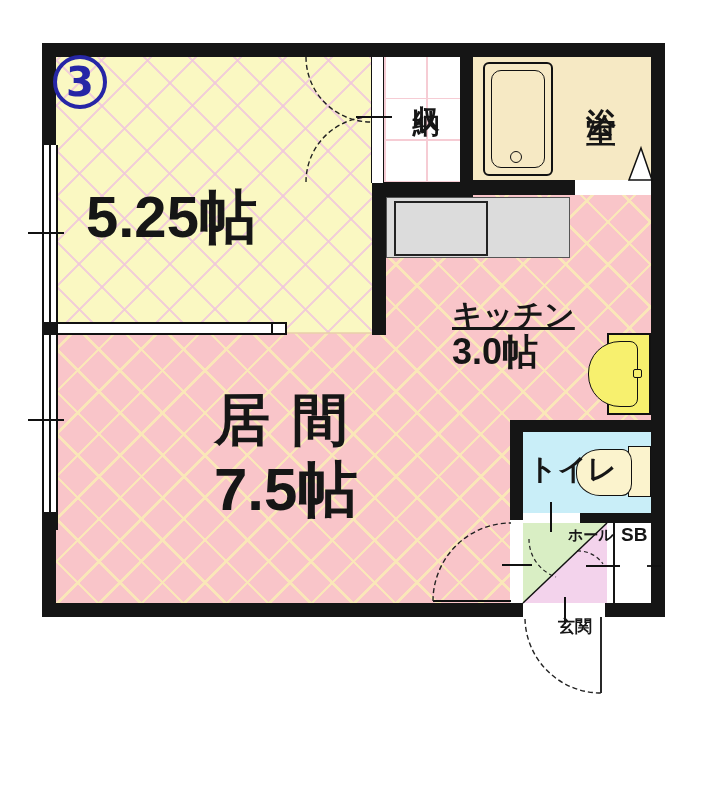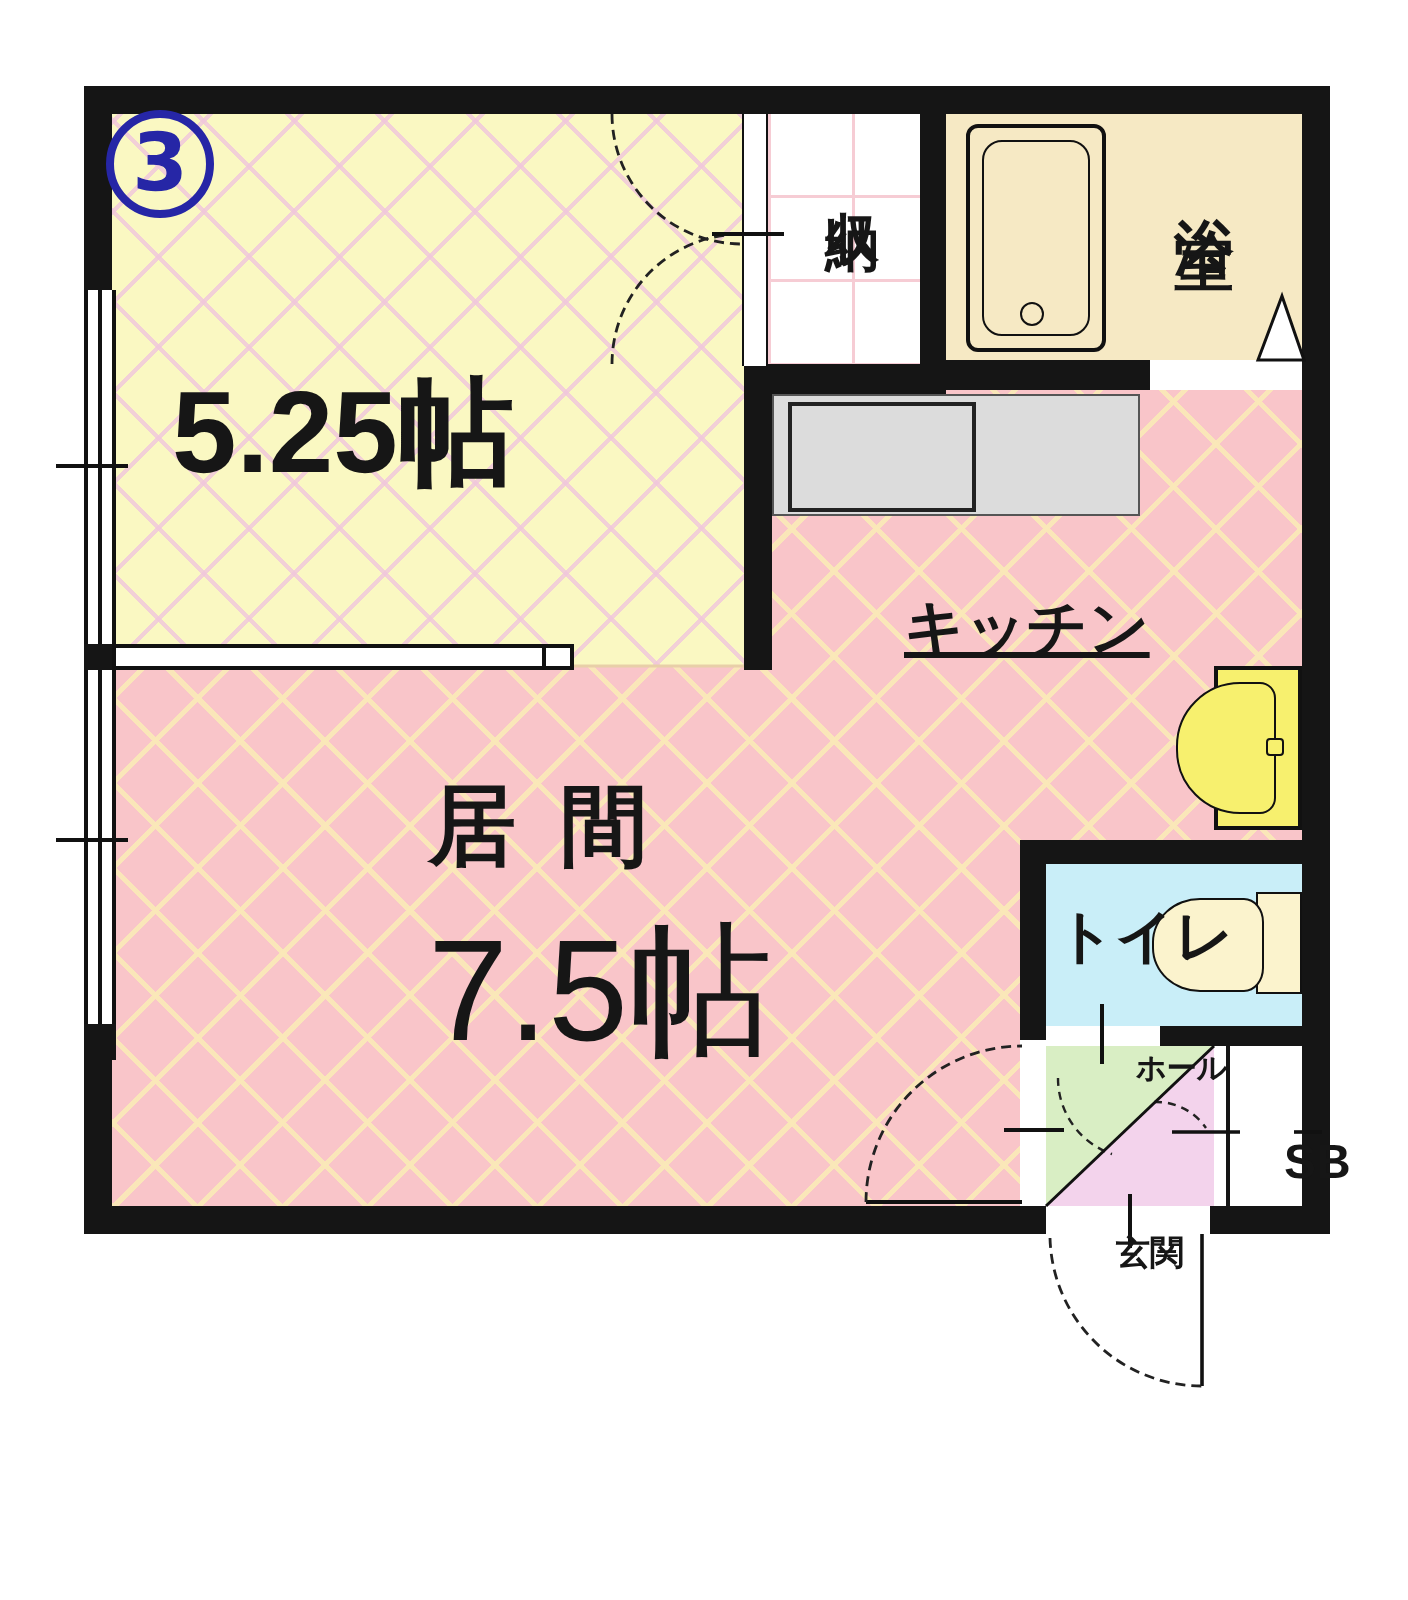--- a/index.html
+++ b/index.html
@@ -127,30 +127,31 @@
 
     <line x1="287" y1="333" x2="372" y2="333" stroke="#e8cfa8" stroke-width="1.5"></line>
   </svg>
 
   <div class="badge">
     <span>3</span>
   </div>
 
   <div class="lbl" style="left:86px;top:188px;font-size:58px;font-weight:900;">5.25帖</div>
 
-  <div class="lbl" style="left:214px;top:392px;font-size:44px;letter-spacing:22px;font-weight:900;">居間</div>
-  <div class="lbl" style="left:214px;top:460px;font-size:72px;font-weight:400;">7.5帖</div>
+  <div class="lbl" style="left:214px;top:392px;font-size:56px;letter-spacing:22px;font-weight:900;">居間</div>
+  <div class="lbl" style="left:214px;top:460px;font-size:60px;font-weight:700;">7.5帖</div>
 
   <div class="lbl" style="left:452px;top:300px;font-size:30px;font-weight:900;text-decoration:underline;">キッチン</div>
+  <div class="lbl" style="left:452px;top:334px;font-size:36px;font-weight:900;">3.0帖</div>
 
   <div class="lbl vert" style="left:412px;top:84px;font-size:27px;font-weight:900;letter-spacing:4px;">収納</div>
 
   <div class="lbl vert" style="left:586px;top:84px;font-size:30px;font-weight:900;letter-spacing:6px;">浴室</div>
 
   <div class="lbl" style="left:528px;top:455px;font-size:29px;font-weight:900;z-index:62;">トイレ</div>
 
   <div class="lbl" style="left:524px;top:527px;font-size:15px;font-weight:900;padding-left:44px;">ホール</div>
 
   <div class="lbl" style="left:558px;top:577px;font-size:17px;font-weight:900;margin-top:41px;">玄関</div>
 
-  <div class="lbl" style="left:621px;top:570px;font-size:24px;font-weight:900;margin-left:21px;">SB</div>
+  <div class="lbl" style="left:621px;top:525px;font-size:19px;font-weight:900;">SB</div>
 
 </div>
 
 </body></html>

